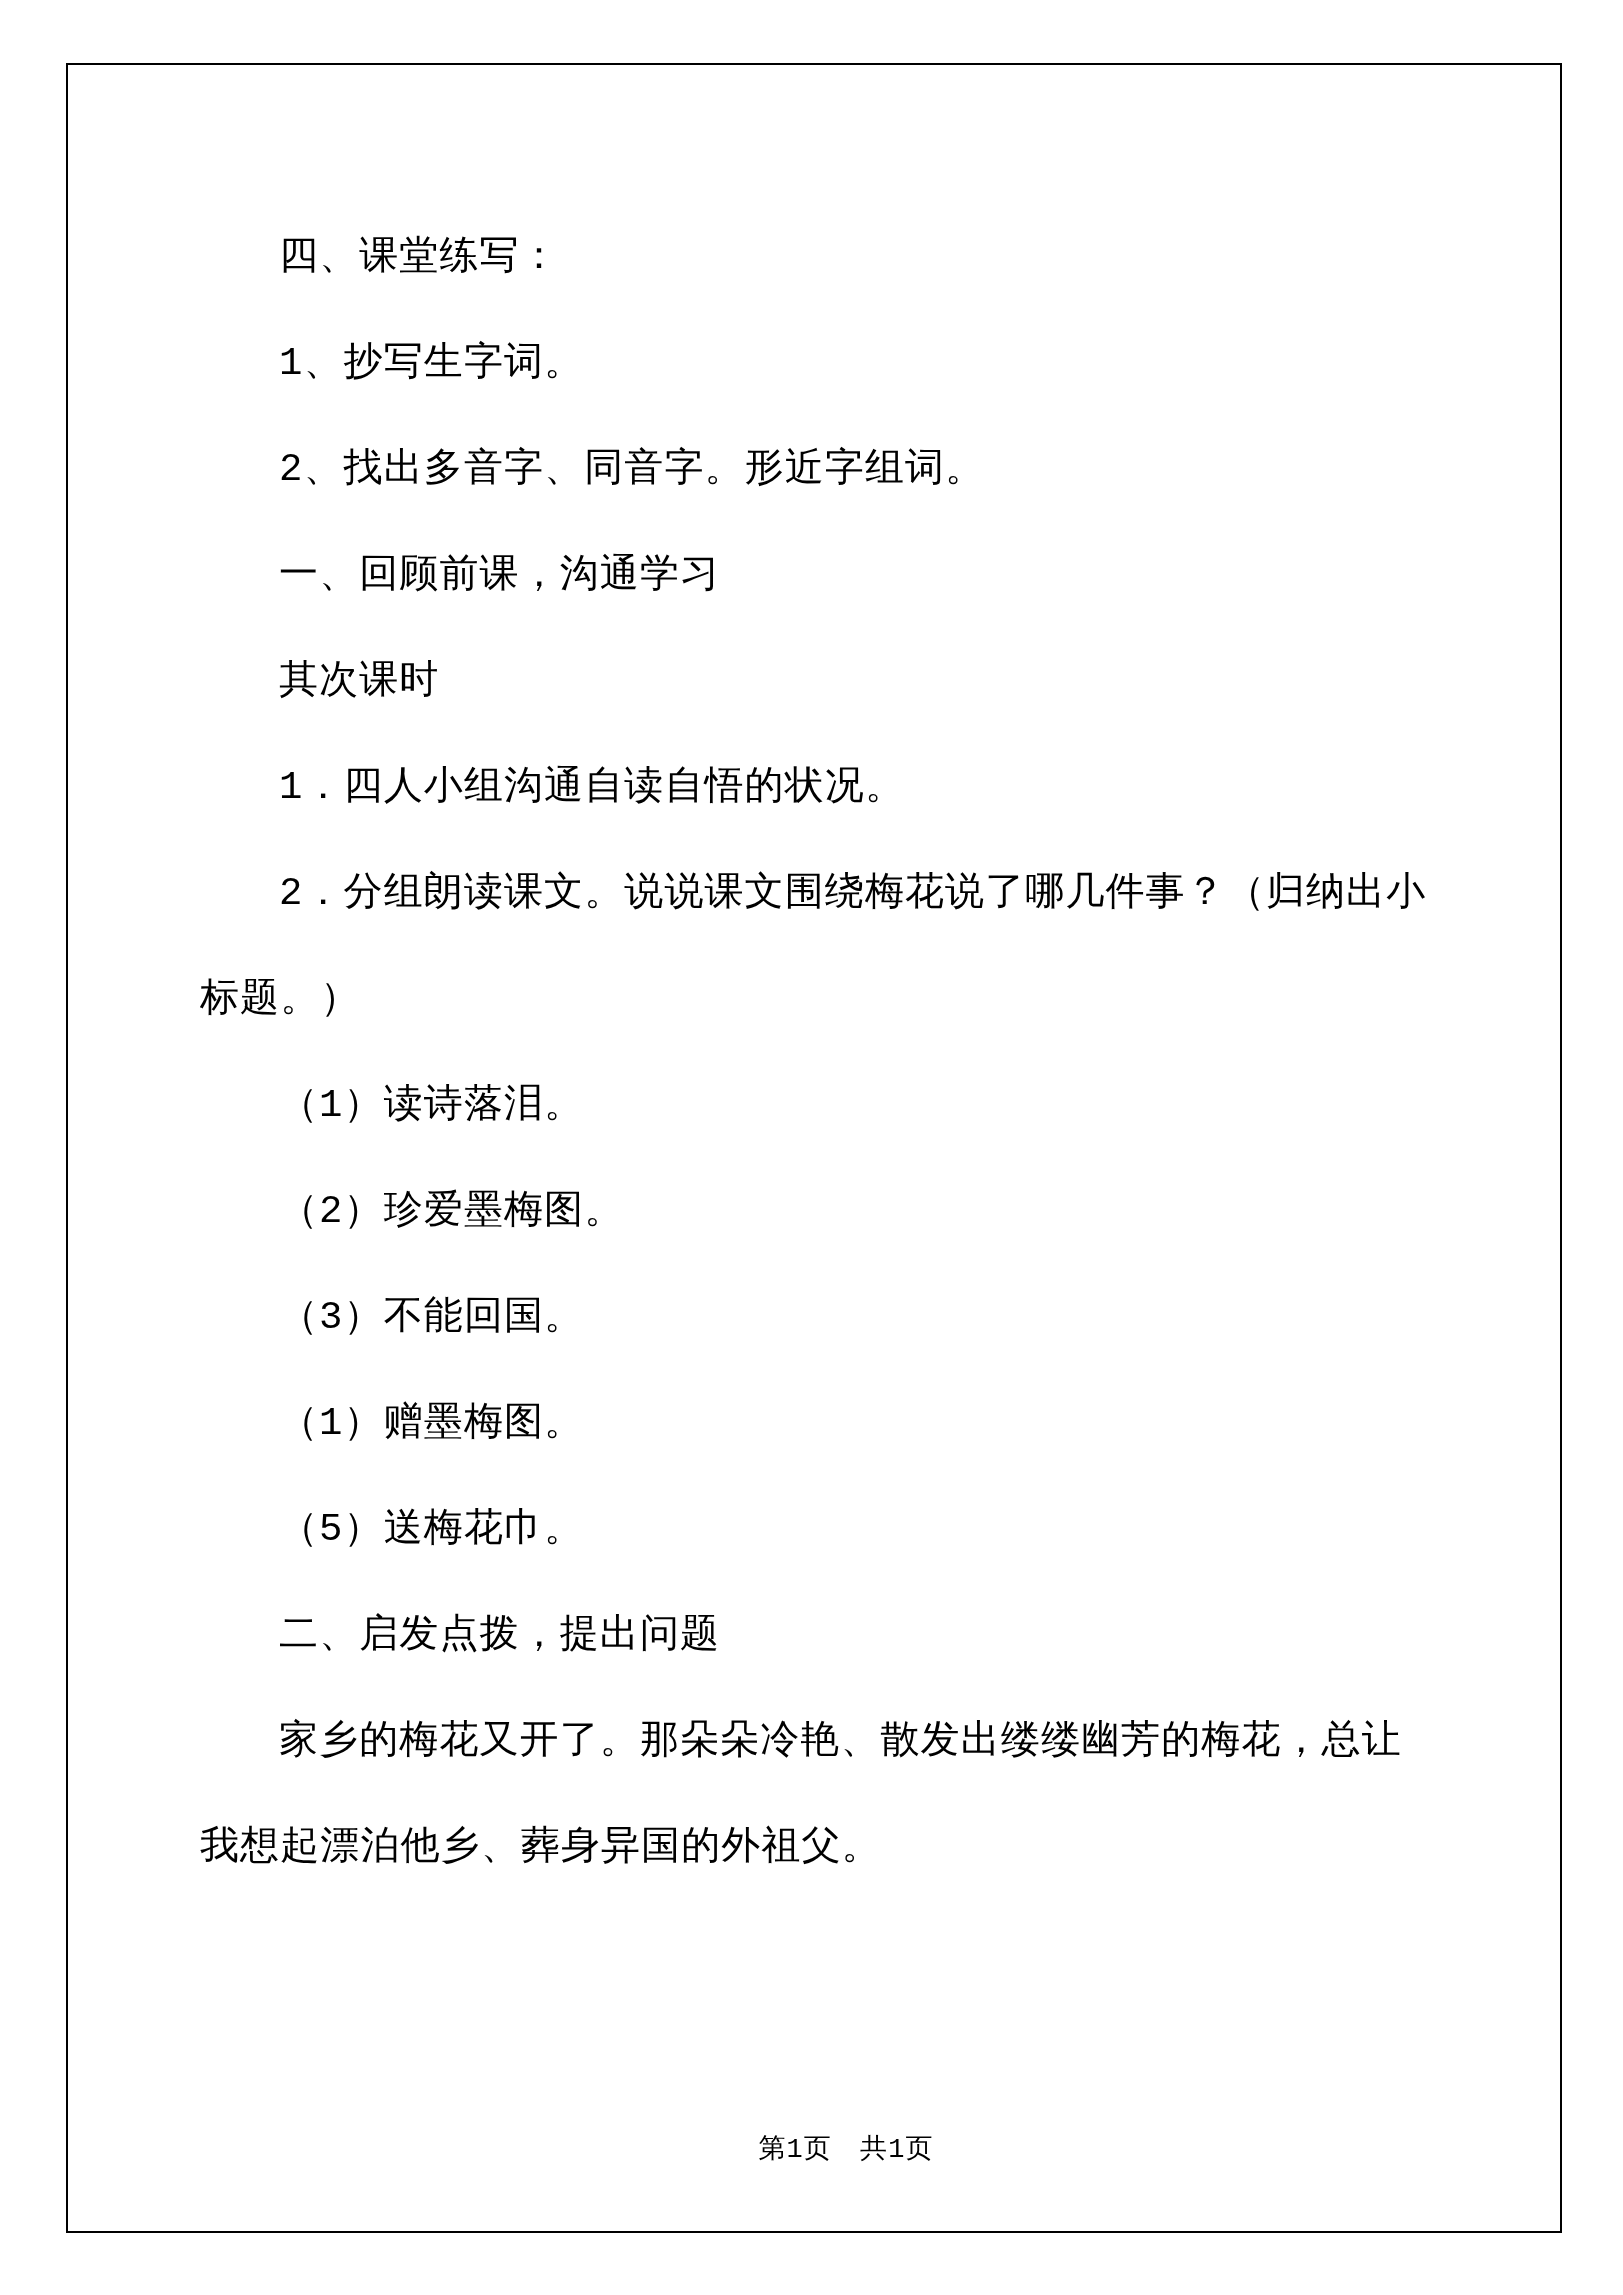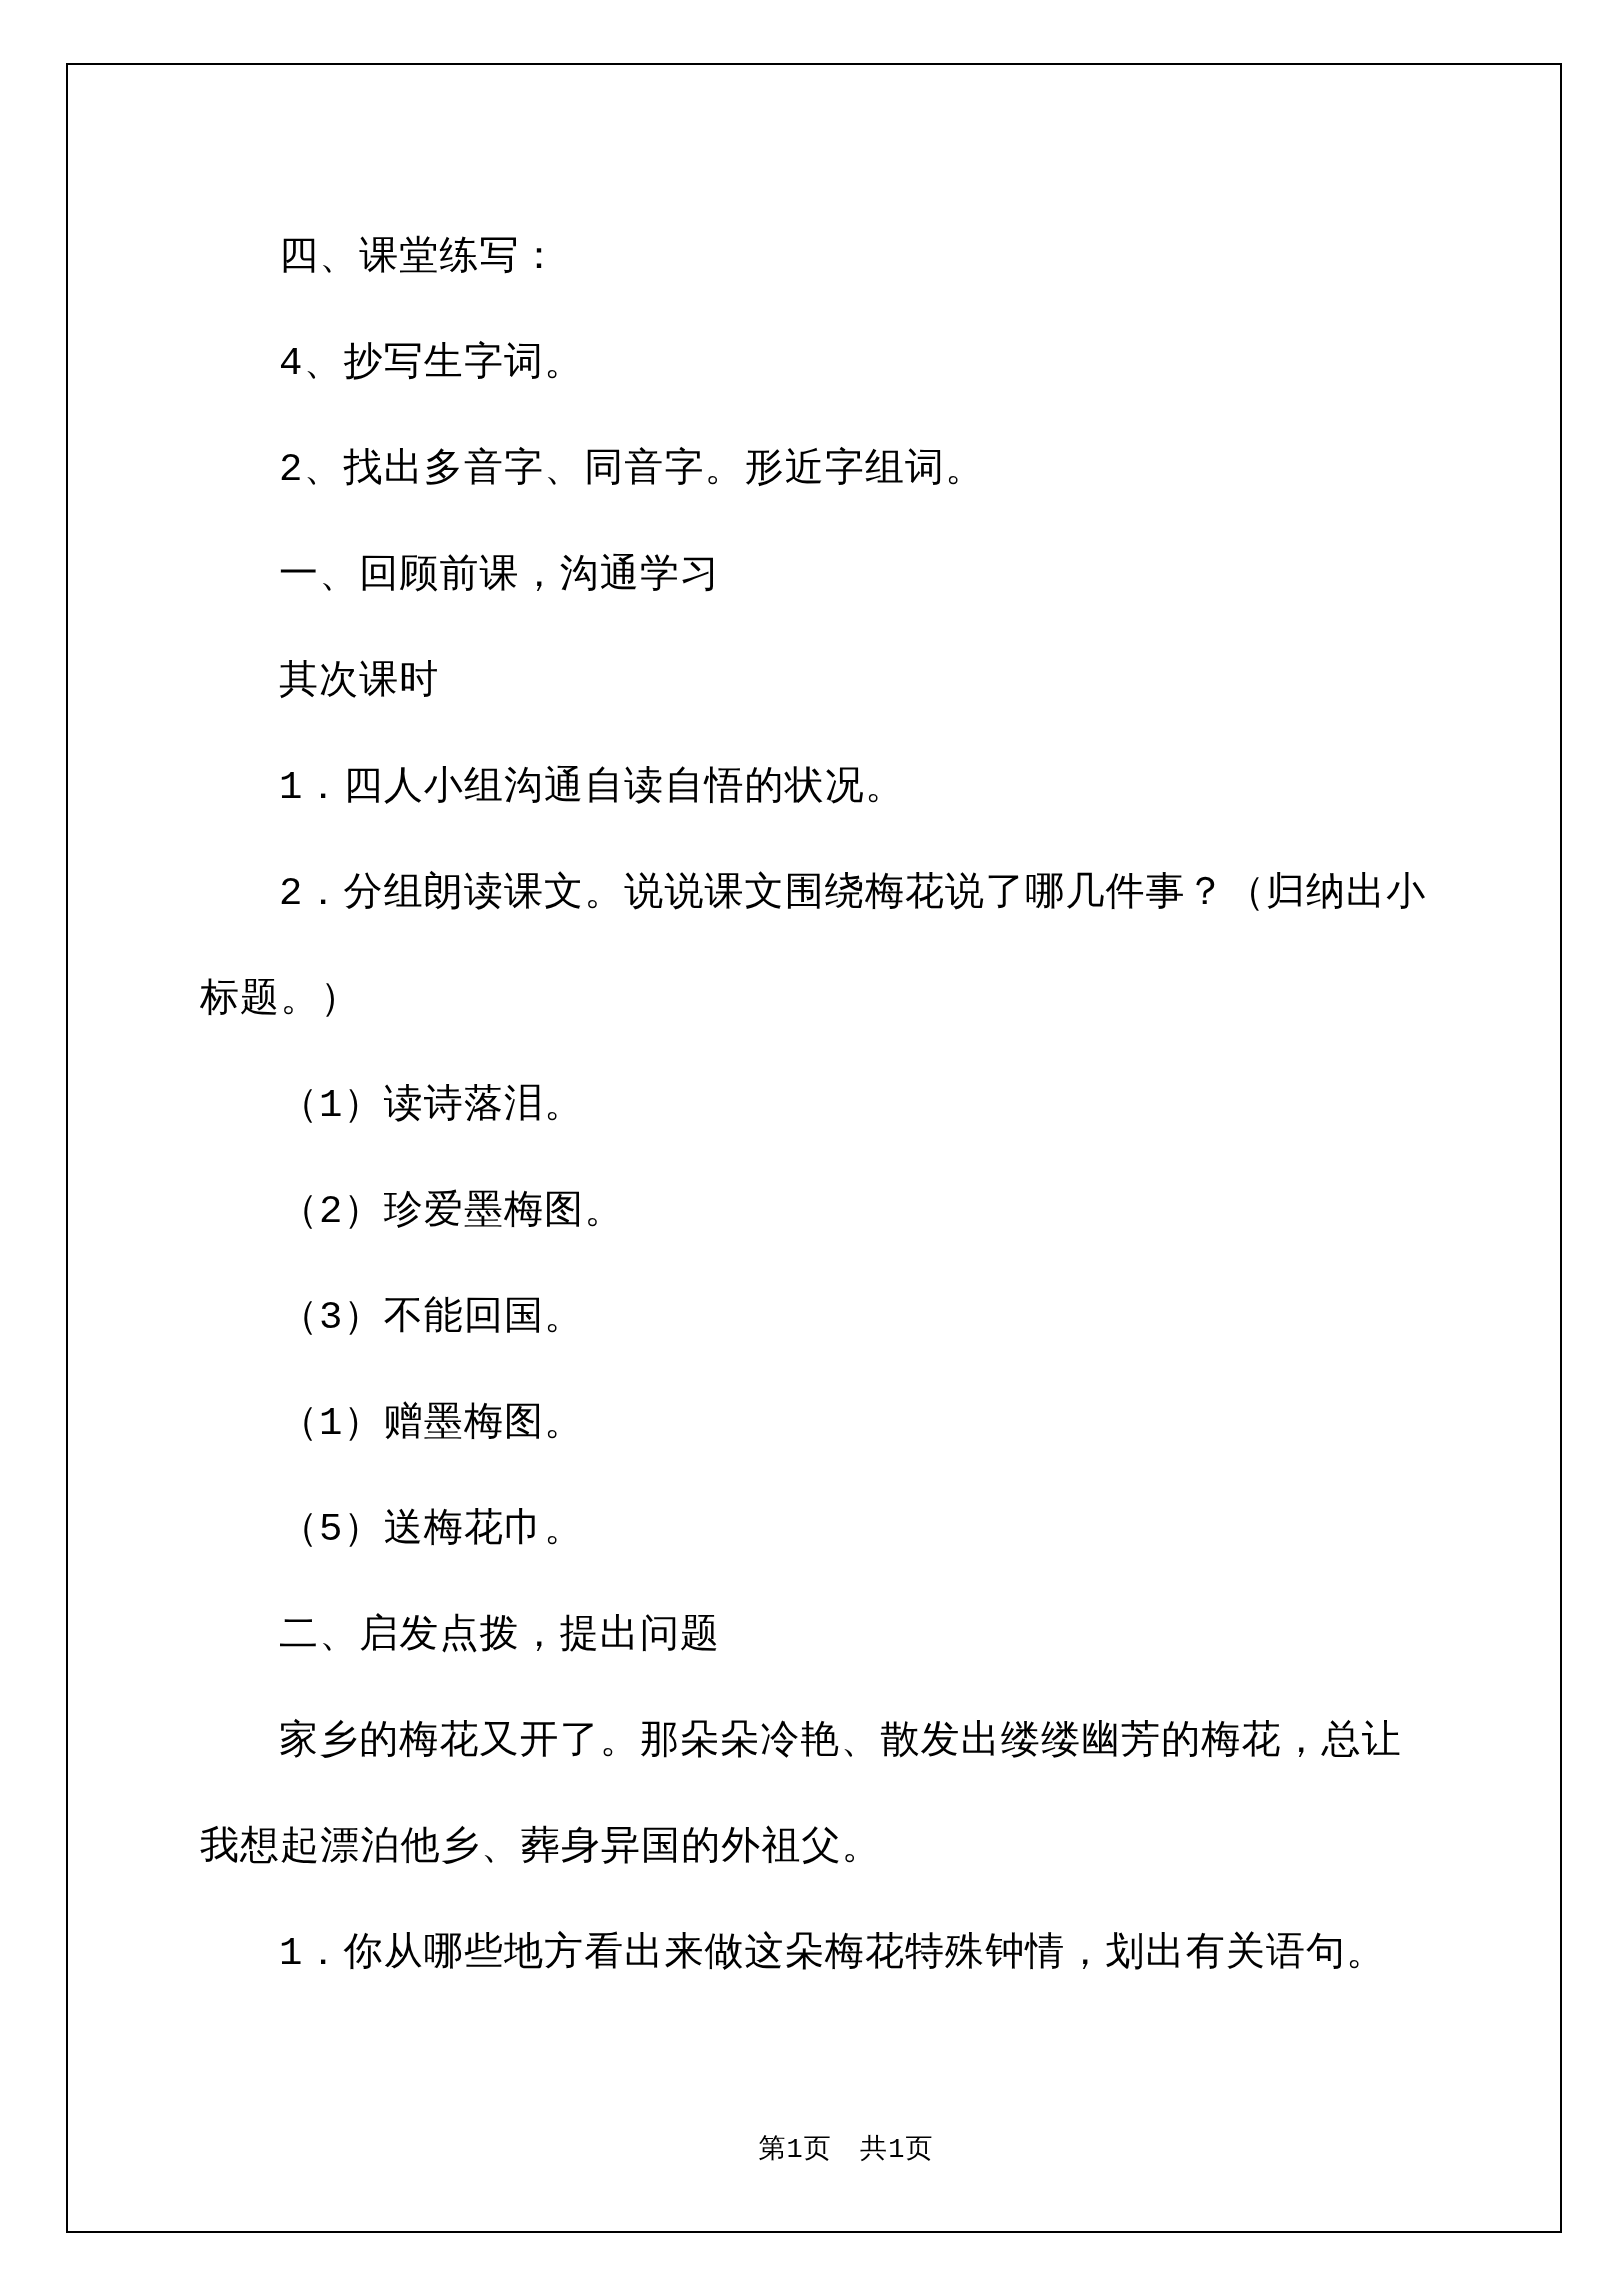--- a/index.html
+++ b/index.html
@@ -54,33 +54,32 @@
   }
 </style>
 </head>
 <body>
 
 <div class="page">
   <div class="frame">
     <div class="content">
 
     <div class="line indent">四、课堂练写：</div>
-        <div class="line indent">4、抄写生字词。</div>
+        <div class="line indent">1、抄写生字词。</div>
         <div class="line indent">2、找出多音字、同音字。形近字组词。</div>
         <div class="line indent">一、回顾前课，沟通学习</div>
         <div class="line indent">其次课时</div>
         <div class="line indent">1．四人小组沟通自读自悟的状况。</div>
         <div class="line indent">2．分组朗读课文。说说课文围绕梅花说了哪几件事？（归纳出小</div>
         <div class="line">标题。）</div>
         <div class="line indent">（1）读诗落泪。</div>
         <div class="line indent">（2）珍爱墨梅图。</div>
         <div class="line indent">（3）不能回国。</div>
         <div class="line indent">（1）赠墨梅图。</div>
         <div class="line indent">（5）送梅花巾。</div>
         <div class="line indent">二、启发点拨，提出问题</div>
         <div class="line indent">家乡的梅花又开了。那朵朵冷艳、散发出缕缕幽芳的梅花，总让</div>
         <div class="line">我想起漂泊他乡、葬身异国的外祖父。</div>
-        <div class="line indent">1．你从哪些地方看出来做这朵梅花特殊钟情，划出有关语句。</div>
       </div>
     <div class="footer">第1页　共1页</div>
   </div>
 </div>
 
 
 </body></html>

